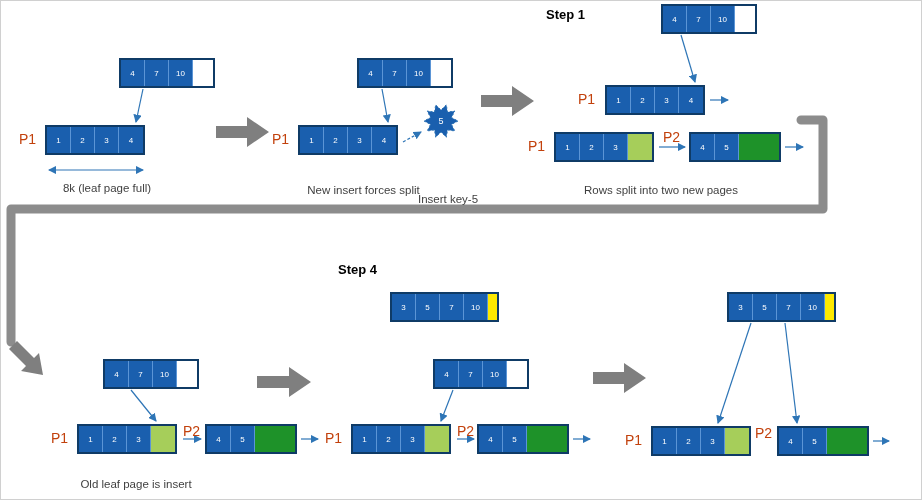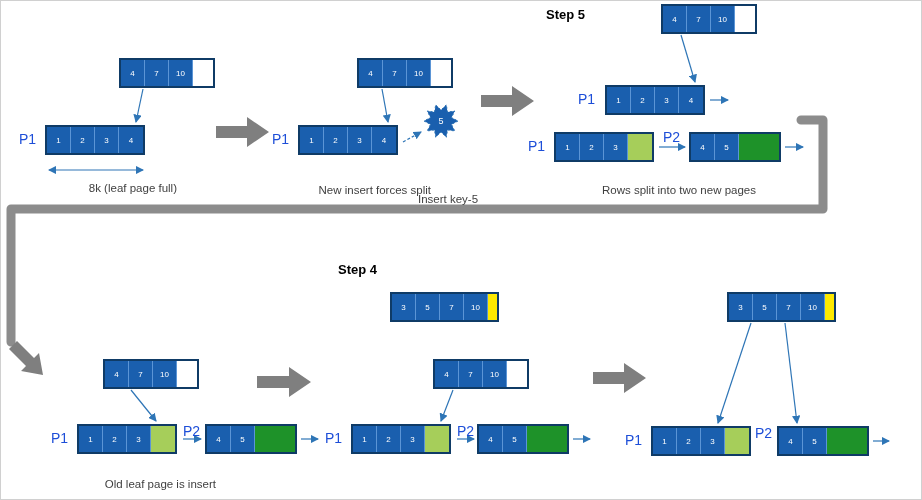--- a/index.html
+++ b/index.html
@@ -16,22 +16,22 @@
   .cell{
     width:24px;height:26px;background:#1a5fae;color:#fff;
     font-size:8px;display:flex;align-items:center;justify-content:center;
     border-right:1px solid #5b95d6;box-sizing:border-box;
   }
   .cell:last-child{border-right:none;}
   .cell.empty{background:#fff;width:20px;}
   .cell.lg{background:#a6ce5a;}
   .cell.dg{background:#1e9229;width:40px;}
   .cell.yel{background:#fde900;width:9px;}
-  .plabel{position:absolute;font-size:14px;color:#1d4ed8;z-index:2;}
-  .caption{position:absolute;font-size:11.5px;color:#3f3f3f;text-align:right;z-index:2;}
+  .plabel{position:absolute;font-size:14px;color:#c2410c;z-index:2;}
+  .caption{position:absolute;font-size:11.5px;color:#3f3f3f;text-align:center;z-index:2;}
   .note{position:absolute;font-size:11.5px;color:#3f3f3f;line-height:1.3;z-index:2;text-align:left;margin-top:48px;}
   .step{position:absolute;font-size:13px;font-weight:bold;color:#000;z-index:2;}
   .burst-value{
     position:absolute;width:16px;height:16px;line-height:16px;text-align:center;
     color:#fff;font-size:9px;z-index:3;
   }
 </style>
 </head>
 <body>
 
@@ -66,21 +66,21 @@
     <line x1="452" y1="389" x2="440" y2="420" stroke="#2E75B6" stroke-width="1.2" marker-end="url(#mArrow)"></line>
     <line x1="456" y1="438" x2="473" y2="438" stroke="#2E75B6" stroke-width="1.2" marker-end="url(#mArrow)"></line>
     <line x1="572" y1="438" x2="589" y2="438" stroke="#2E75B6" stroke-width="1.2" marker-end="url(#mArrow)"></line>
     <line x1="750" y1="322" x2="717" y2="422" stroke="#2E75B6" stroke-width="1.2" marker-end="url(#mArrow)"></line>
     <line x1="784" y1="322" x2="796" y2="422" stroke="#2E75B6" stroke-width="1.2" marker-end="url(#mArrow)"></line>
     <line x1="872" y1="440" x2="888" y2="440" stroke="#2E75B6" stroke-width="1.2" marker-end="url(#mArrow)"></line>
 
     <polygon points="457,120 450.5,123.4 453.8,130 446.5,128.9 445.3,136.2 440,131 434.7,136.2 433.5,128.9 426.2,130 429.5,123.4 423,120 429.5,116.6 426.2,110 433.5,111.1 434.7,103.8 440,109 445.3,103.8 446.5,111.1 453.8,110 450.5,116.6" fill="#1A5FAE" stroke="#2E75B6" stroke-width="1" stroke-dasharray="2,2"></polygon>
   </svg>
 
-  <div class="step" style="left:545px;top:6px">Step 5</div>
+  <div class="step" style="left:545px;top:6px">Step 1</div>
   <div class="step" style="left:337px;top:261px">Step 4</div>
 
   <div class="page" style="left:118px;top:57px">
     <span class="cell">4</span>
     <span class="cell">7</span>
     <span class="cell">10</span>
     <span class="cell empty"></span>
   </div>
   <div class="plabel" style="left:18px;top:130px">P1</div>
   <div class="page" style="left:44px;top:124px">

